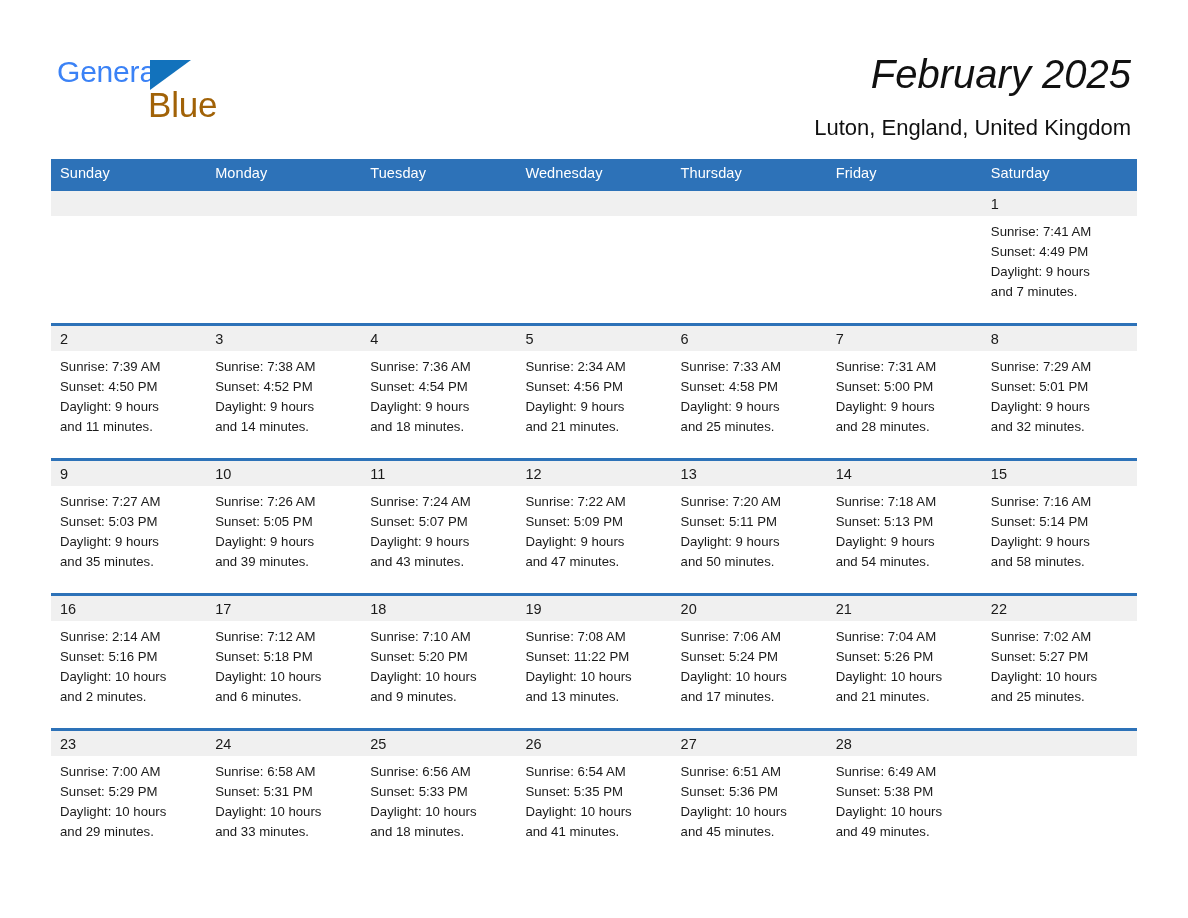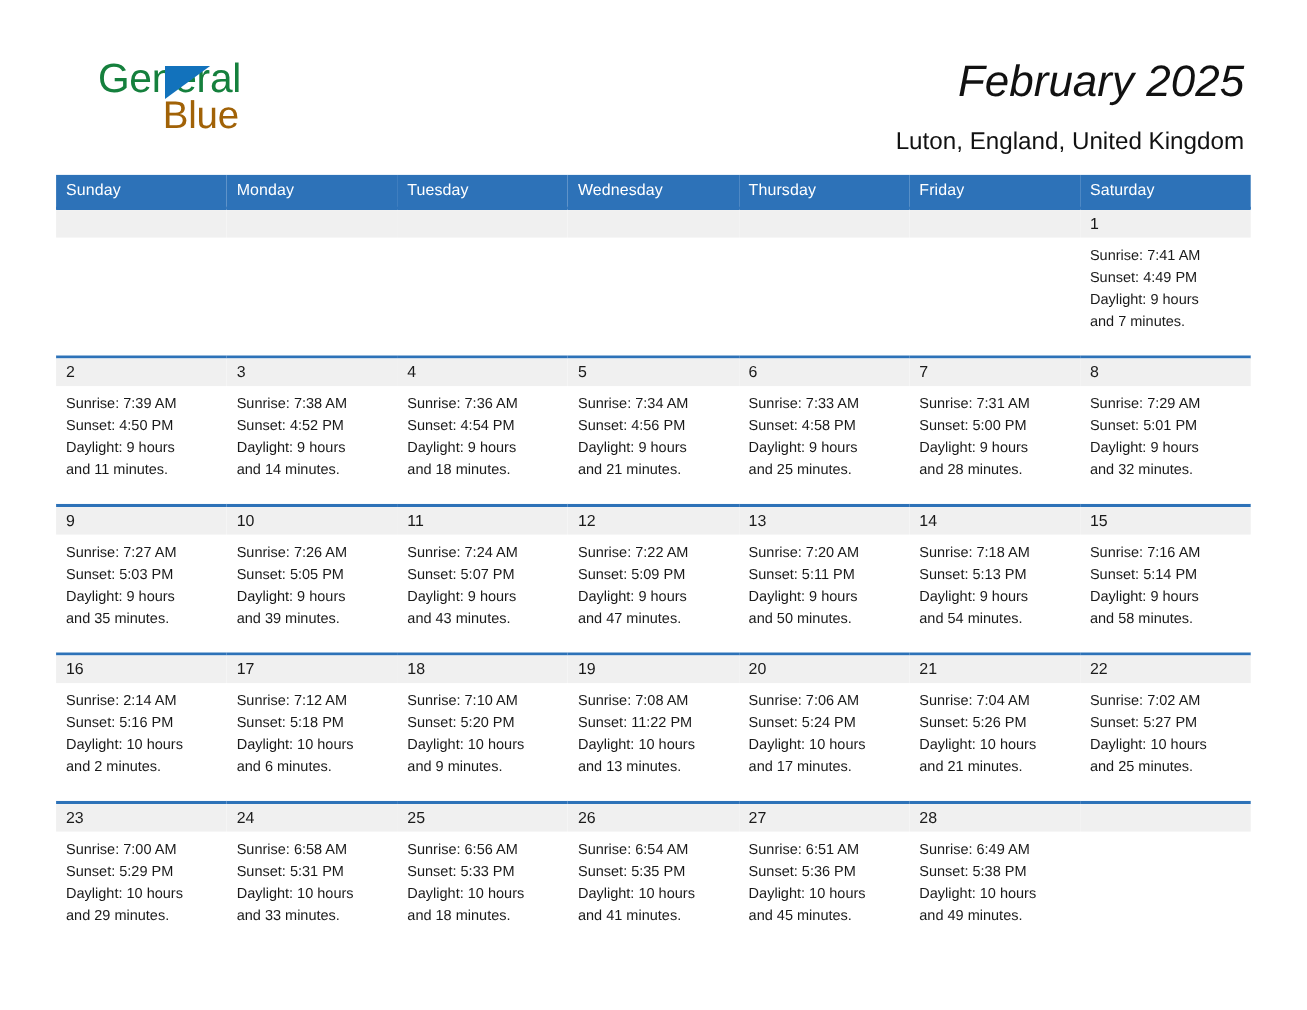--- a/index.html
+++ b/index.html
@@ -24,26 +24,25 @@
     height: 152px;
   }
   .logo {
     position: absolute;
     left: 57px; top: 52px;
     width: 300px; height: 72px;
   }
   .logo-general {
     position: absolute;
     left: 0; top: 0;
-    font-size: 37px;
+    font-size: 30px;
     line-height: 40px;
-    color: #15803d;
+    color: #3b82f6;
     letter-spacing: -0.2px;
     font-family: "Liberation Sans", sans-serif;
-    margin-left: 32px;
   }
   .logo-tri {
     position: absolute;
     left: 93px; top: 8px;
     width: 0; height: 0;
     border-top: 30px solid #1272bc;
     border-right: 41px solid transparent;
   }
   .logo-blue {
     position: absolute;
@@ -276,21 +275,21 @@
                   <div>Sunset: 4:54 PM</div>
                   <div>Daylight: 9 hours</div>
                   <div>and 18 minutes.</div>
                 </div>
               </div>
             </td>
             <td>
               <div class="cell">
                 <div class="daynum-band">5</div>
                 <div class="cell-body">
-                  <div>Sunrise: 7:34 AM</div>
+                  <div>Sunrise: 2:34 AM</div>
                   <div>Sunset: 4:56 PM</div>
                   <div>Daylight: 9 hours</div>
                   <div>and 21 minutes.</div>
                 </div>
               </div>
             </td>
             <td>
               <div class="cell">
                 <div class="daynum-band">6</div>
                 <div class="cell-body">

